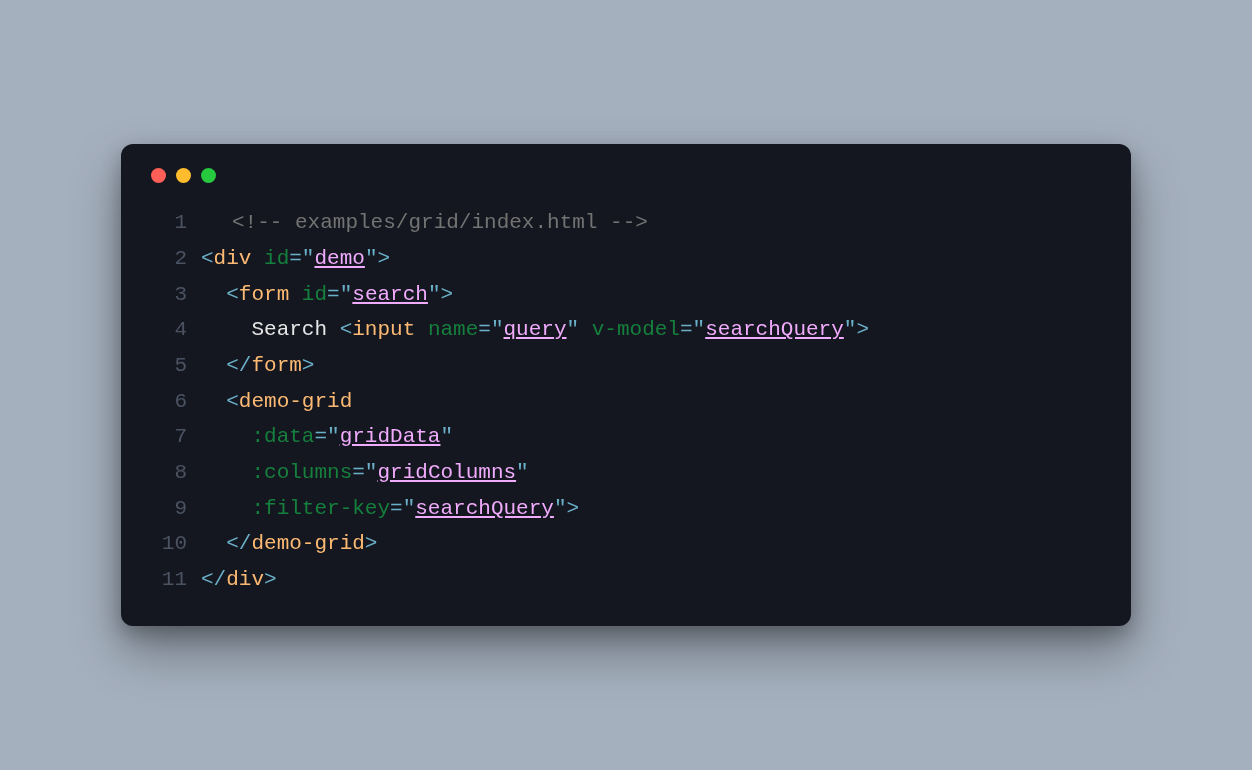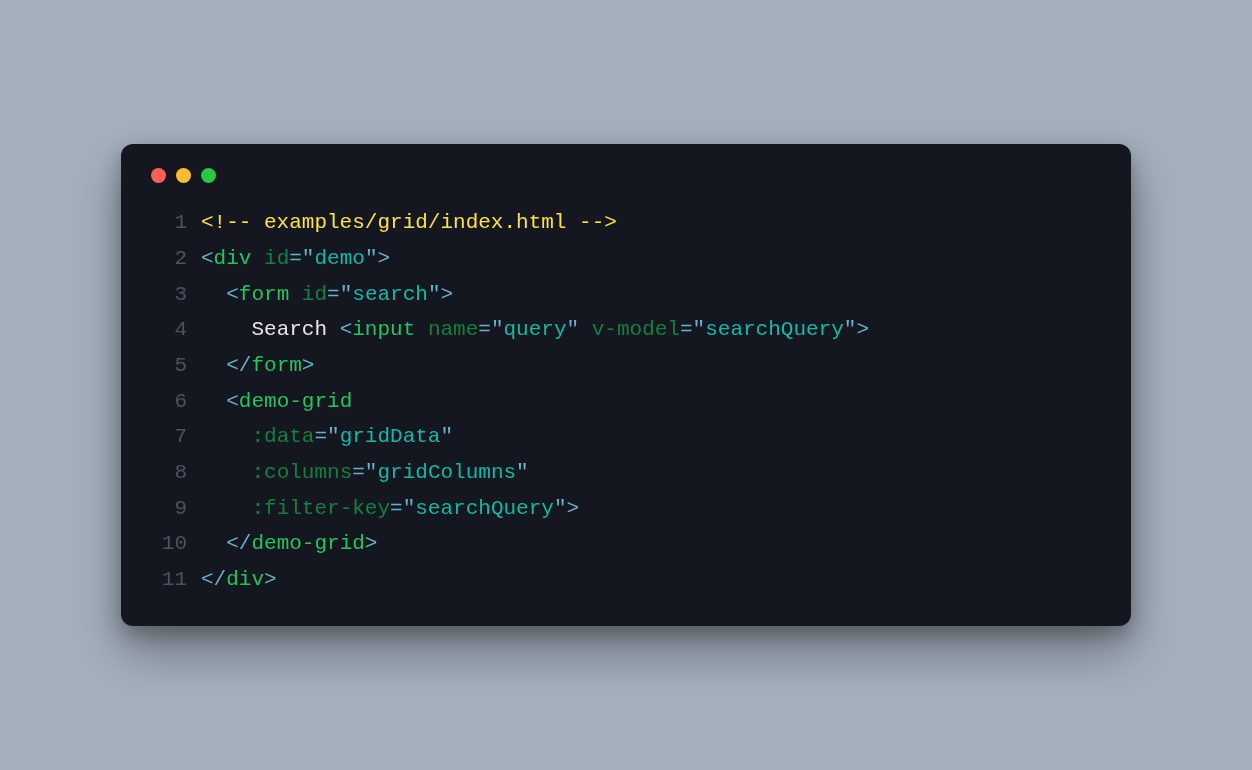--- a/index.html
+++ b/index.html
@@ -48,25 +48,25 @@
     color: #4b5363;
     padding-right: 14px;
     flex-shrink: 0;
     user-select: none;
   }
   .code {
     flex: 1;
   }
 
   
-  .tok-comment { color: #fde047; }
+  .tok-comment { color: #737373; margin-left: 31px; }
   .tok-punct   { color: #6bb0c9; }   
-  .tok-tag     { color: #22c55e; }
+  .tok-tag     { color: #fdba74; }
   .tok-attr    { color: #15803d; }   
-  .tok-string  { color: #14b8a6; }
+  .tok-string  { color: #f0abfc; text-decoration: underline; }
   .tok-text    { color: #e6e6e6; }   
 </style>
 </head>
 <body>
 
 <div class="window">
   <div class="titlebar">
     <div class="dot red"></div>
     <div class="dot yellow"></div>
     <div class="dot green"></div>

